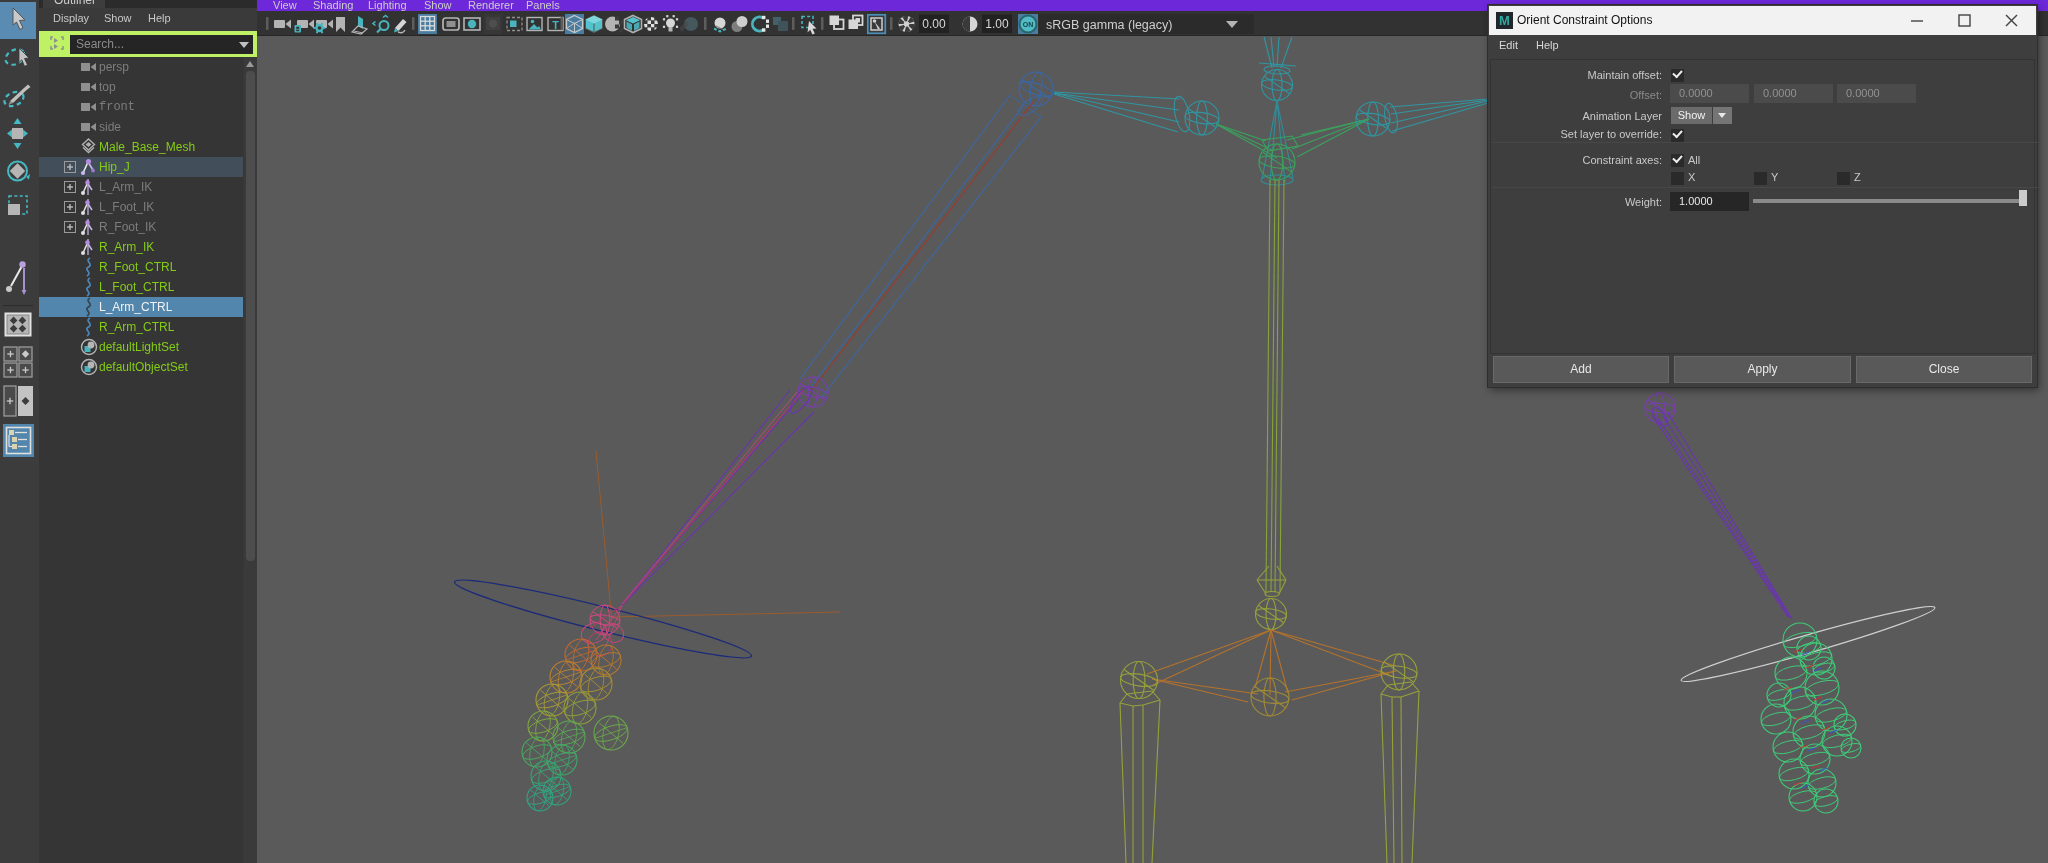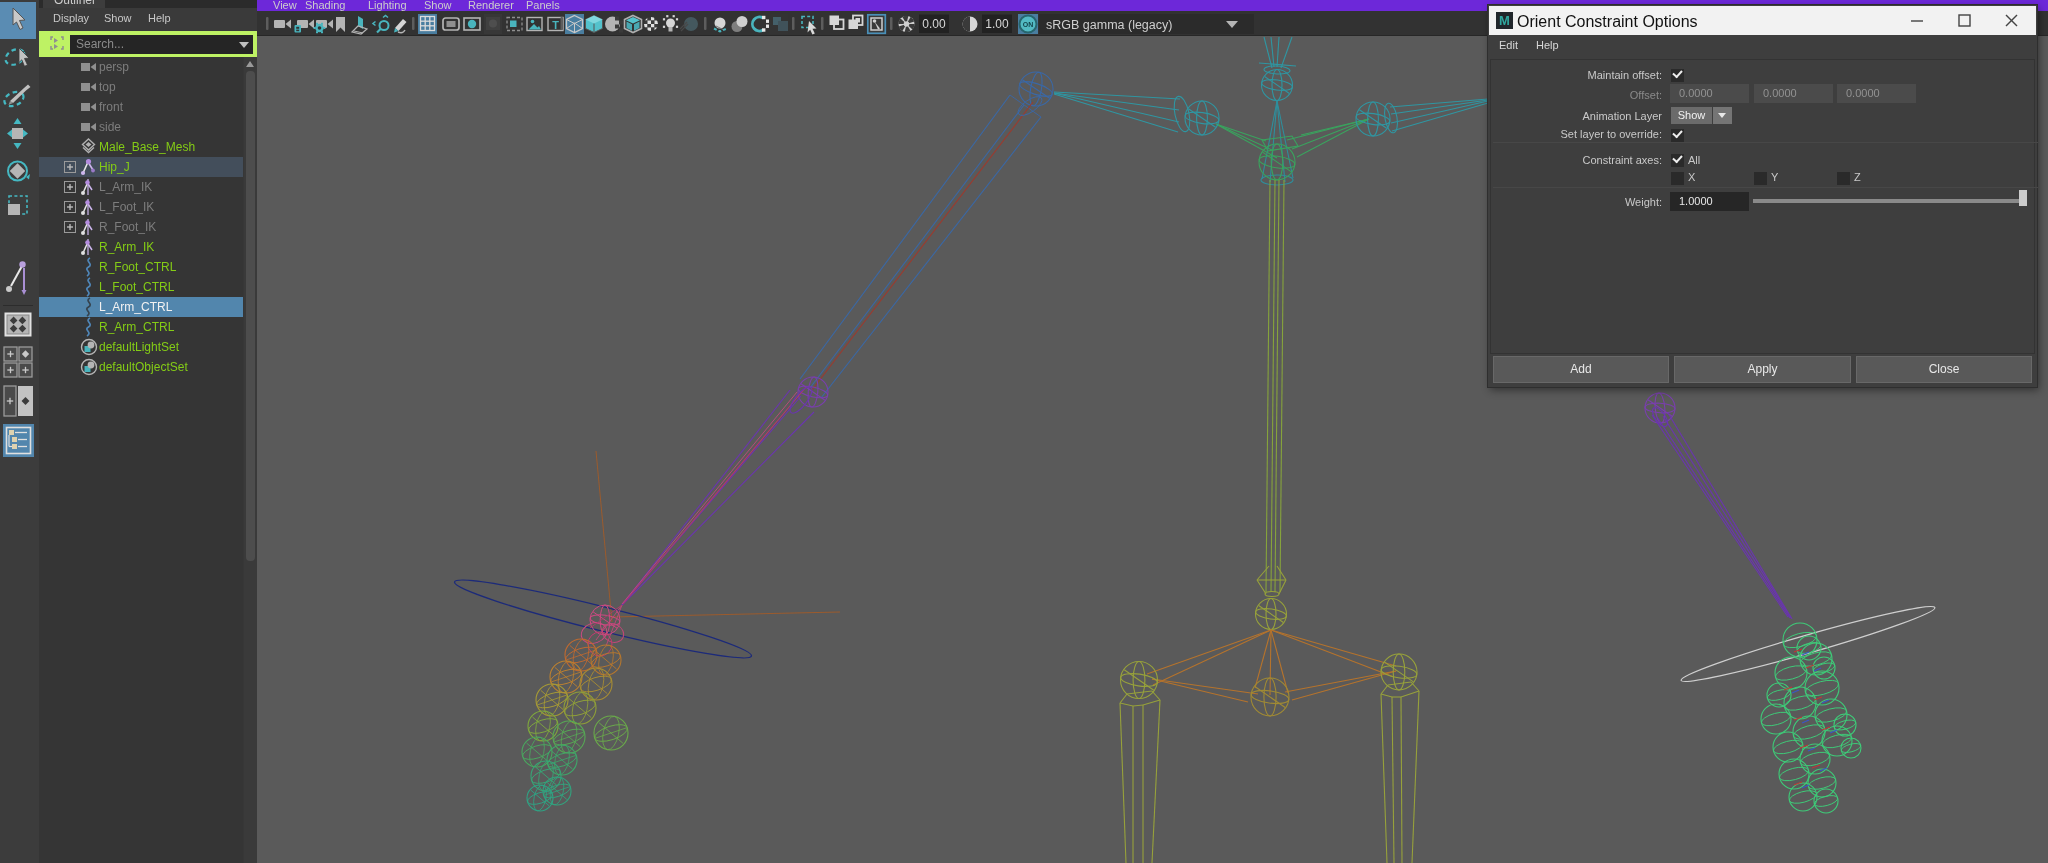--- a/index.html
+++ b/index.html
@@ -26,21 +26,21 @@
 #ol-scroll { position:absolute; left:205px; top:57px; width:13px; height:806px; background:#3a3a3a; }
 #ol-thumb { position:absolute; left:2px; top:14px; width:9px; height:490px; background:#4d4d4d; border-radius:4px; }
 
 #vp { left:257px; top:0; width:1791px; height:863px; background:#5a5a5a; }
 #vp-menu { position:absolute; left:0; top:0; width:1791px; height:11px; background:#6d28d9; color:#cdcdcd; font-size:11px; }
 #vp-menu span { position:absolute; top:-1px; }
 #vp-toolbar { position:absolute; left:0; top:11px; width:1791px; height:25px; background:#323232; border-bottom:1px solid #272727; }
 
 #dlg { left:1488px; top:5px; width:549px; height:382px; background:#3e3e3e; box-shadow:0 0 0 1px #2e2e2e, 2px 3px 8px rgba(0,0,0,0.45); }
 #dlg-title { position:absolute; left:1px; top:1px; width:547px; height:29px; background:#f2f2f2; }
-#dlg-title .txt { position:absolute; left:28px; top:7px; font-size:16px; color:#111111; }
+#dlg-title .txt { position:absolute; left:28px; top:7px; font-size:12px; color:#111111; }
 #dlg-menu { position:absolute; left:1px; top:30px; width:547px; height:24px; background:#3e3e3e; color:#d8d8d8; font-size:11px; }
 #dlg-body { position:absolute; left:2px; top:54px; width:545px; height:295px; background:#3e3e3e; border:1px solid #333333; }
 .dlab { position:absolute; font-size:11px; color:#c9c9c9; text-align:right; }
 .dlab.dim { color:#8a8a8a; }
 .cbox { position:absolute; width:13px; height:13px; background:#2a2a2a; }
 .cbox.chk:after { content:""; position:absolute; left:2px; top:1px; width:7px; height:4px; border-left:2px solid #eeeeee; border-bottom:2px solid #eeeeee; transform:rotate(-48deg); }
 .dfield { position:absolute; height:19px; background:#4b4b4b; color:#929292; font-size:11px; line-height:19px; padding-left:9px; }
 .dbtn { position:absolute; top:351px; height:27px; background:#595959; border:1px solid #686868; color:#e8e8e8; font-size:12px; text-align:center; line-height:25px; }
 .dsep { position:absolute; left:2px; width:545px; height:1px; background:#353535; border-bottom:1px solid #474747; }
 </style>
@@ -312,21 +312,21 @@
         <line x1="1830" y1="733" x2="1837" y2="730" stroke="#3a55c8" stroke-width="1.2"></line>
         <line x1="1800" y1="748" x2="1808" y2="745" stroke="#c03535" stroke-width="1.2"></line>
         <line x1="1808" y1="751" x2="1815" y2="748" stroke="#3a55c8" stroke-width="1.2"></line>
         <line x1="1812" y1="768" x2="1820" y2="765" stroke="#c03535" stroke-width="1.2"></line>
         <line x1="1820" y1="771" x2="1827" y2="768" stroke="#3a55c8" stroke-width="1.2"></line>
         <line x1="1794" y1="785" x2="1802" y2="782" stroke="#c03535" stroke-width="1.2"></line>
         <line x1="1802" y1="788" x2="1809" y2="785" stroke="#3a55c8" stroke-width="1.2"></line>
       </svg>    
       <div id="vp-menu">
       <span style="left:16px;">View</span>
-      <span style="left:48px;">Shading</span>
+      <span style="left:56px;">Shading</span>
       <span style="left:111px;">Lighting</span>
       <span style="left:167px;">Show</span>
       <span style="left:211px;">Renderer</span>
       <span style="left:269px;">Panels</span>
     </div>
     <div id="vp-toolbar">
       <svg width="1240" height="25" viewBox="0 0 1240 25" style="position:absolute;left:0;top:0;">
           <rect x="9" y="6" width="2.5" height="13" rx="1" fill="#5d5d5d"></rect>
           <rect x="17" y="9" width="11" height="8" rx="1" fill="#b4b4b4"></rect>
           <path d="M34 8.5 L28.5 13 L34 17.5 Z" fill="#b4b4b4"></path>
@@ -567,21 +567,21 @@
           </svg>
           <span class="label">persp</span>
         </div>
         <div class="trow dim" style="top:20px;top:20px;">
           <svg width="18" height="20" viewBox="0 0 18 20" style="position:absolute;left:41px;top:0;">
             <rect x="1" y="6" width="9" height="8" fill="#8f8f8f"></rect>
             <path d="M16 6 L10.5 10 L16 14 Z" fill="#8f8f8f"></path>
           </svg>
           <span class="label">top</span>
         </div>
-        <div class="trow dim" style="top:40px;top:40px;">
+        <div class="trow dim" style="top:40px;top:40px;font-family:Liberation Mono, monospace;">
           <svg width="18" height="20" viewBox="0 0 18 20" style="position:absolute;left:41px;top:0;">
             <rect x="1" y="6" width="9" height="8" fill="#8f8f8f"></rect>
             <path d="M16 6 L10.5 10 L16 14 Z" fill="#8f8f8f"></path>
           </svg>
           <span class="label">front</span>
         </div>
         <div class="trow dim" style="top:60px;top:60px;">
           <svg width="18" height="20" viewBox="0 0 18 20" style="position:absolute;left:41px;top:0;">
             <rect x="1" y="6" width="9" height="8" fill="#8f8f8f"></rect>
             <path d="M16 6 L10.5 10 L16 14 Z" fill="#8f8f8f"></path>

